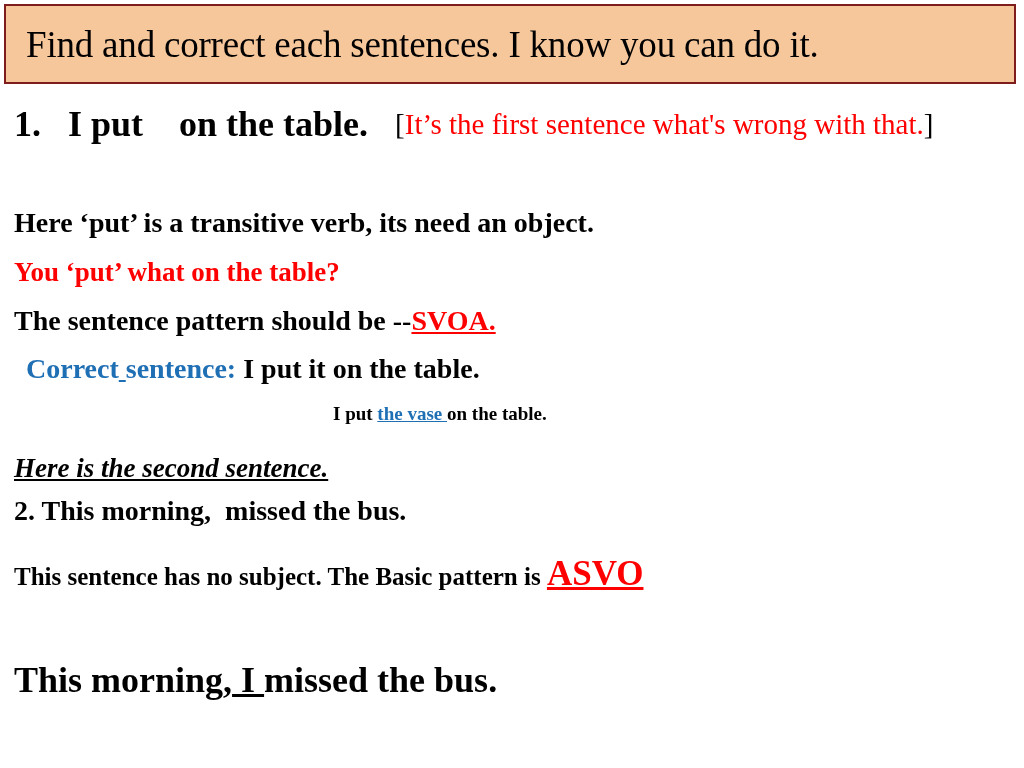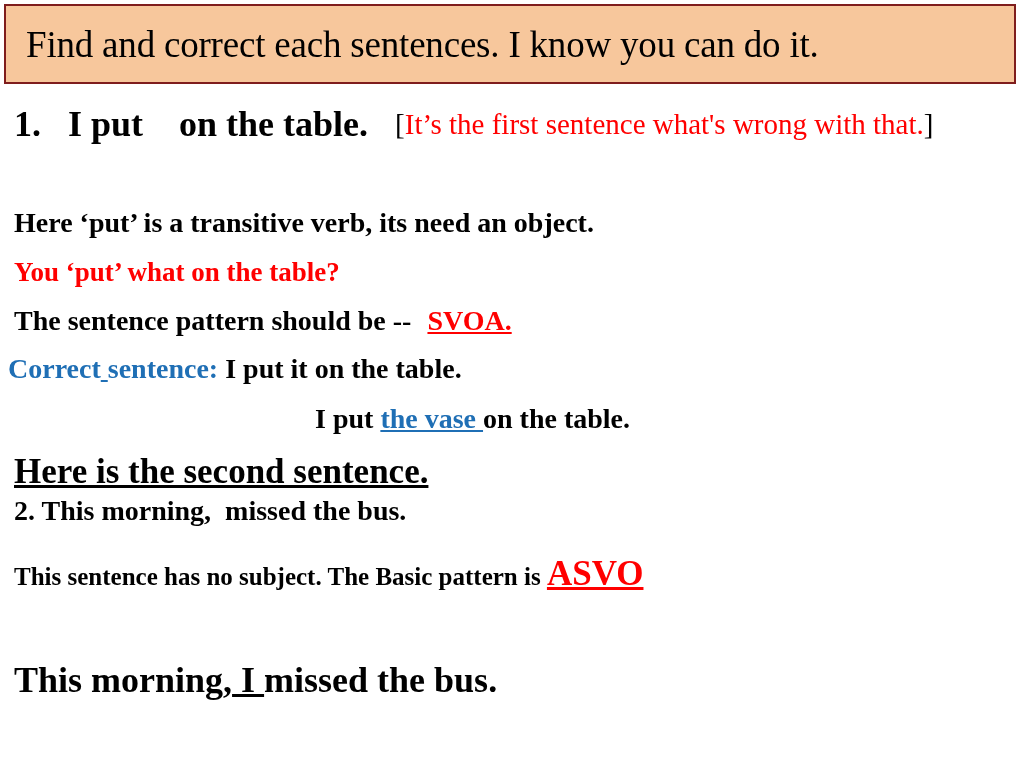--- a/index.html
+++ b/index.html
@@ -104,35 +104,36 @@
     color: #FF0000;
   }
   .ln-pattern {
     position: absolute;
     left: 14px;
     top: 214px;
     font-size: 28px;
   }
   .ln-correct {
     position: absolute;
-    left: 8px;
+    left: 26px;
     top: 262px;
     font-size: 28px;
   }
   .ln-vase {
     position: absolute;
-    left: 315px;
+    left: 333px;
     top: 312px;
-    font-size: 28px;
+    font-size: 19px;
   }
   .ln-second {
     position: absolute;
     left: 14px;
     top: 362px;
-    font-size: 35px;
+    font-size: 27px;
+    font-style: italic;
   }
   .ln-item2 {
     position: absolute;
     left: 14px;
     top: 404px;
     font-size: 28px;
   }
   .ln-nosubject {
     position: absolute;
     left: 14px;
@@ -147,21 +148,21 @@
     color: #FF0000;
   }
   .ln-final {
     position: absolute;
     left: 14px;
     top: 570px;
     font-size: 36px;
   }
   .blue { color: #1F6FB5; }
   .u { text-decoration: underline; }
-  .red-u { color: #FF0000; text-decoration: underline; margin-left: 16px; }
+  .red-u { color: #FF0000; text-decoration: underline; }
   .blue-u { color: #1F6FB5; text-decoration: underline; }
   .big-red-u {
     color: #FF0000;
     text-decoration: underline;
     font-size: 35px;
   }
 </style>
 </head>
 <body>
 

